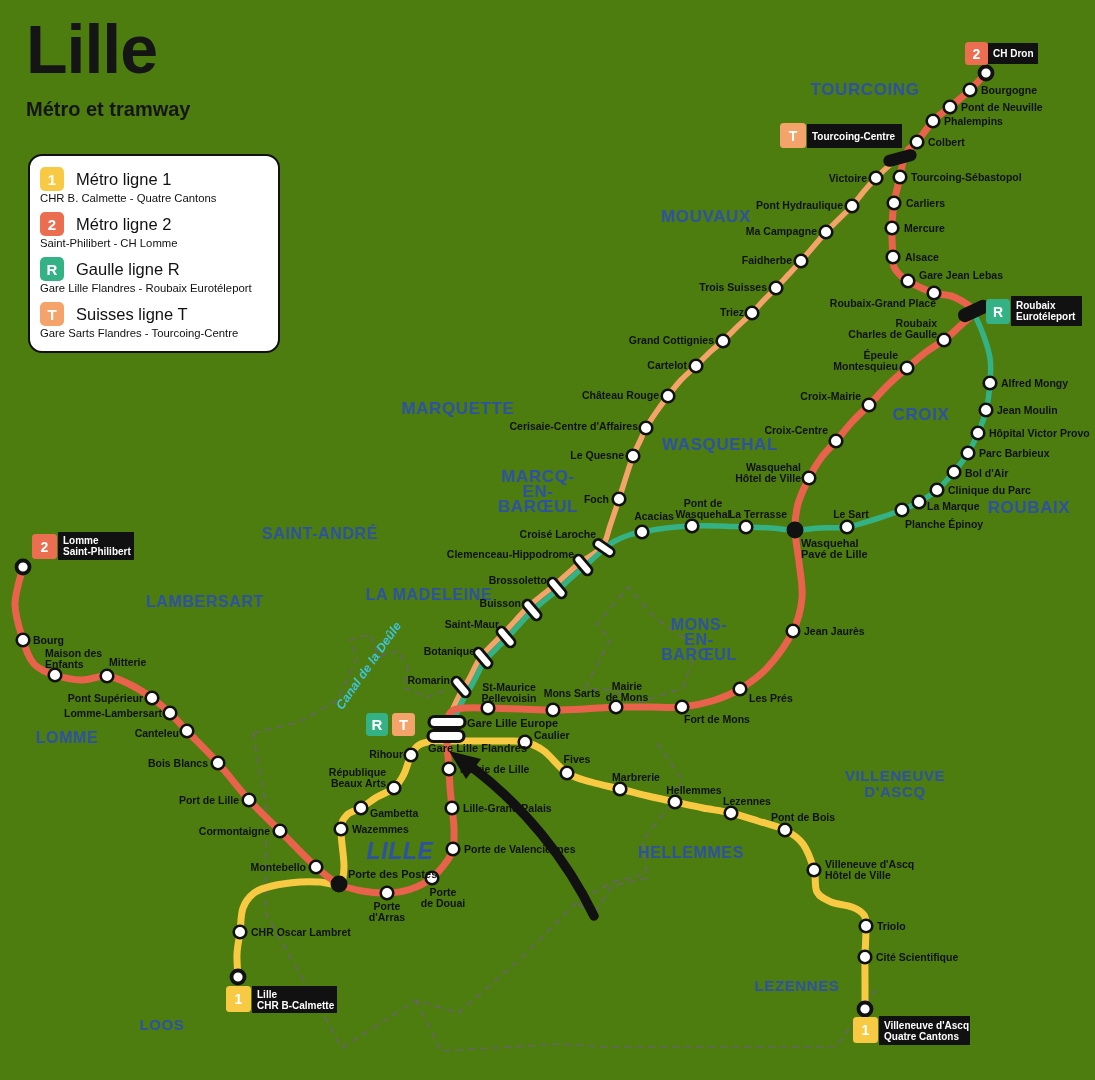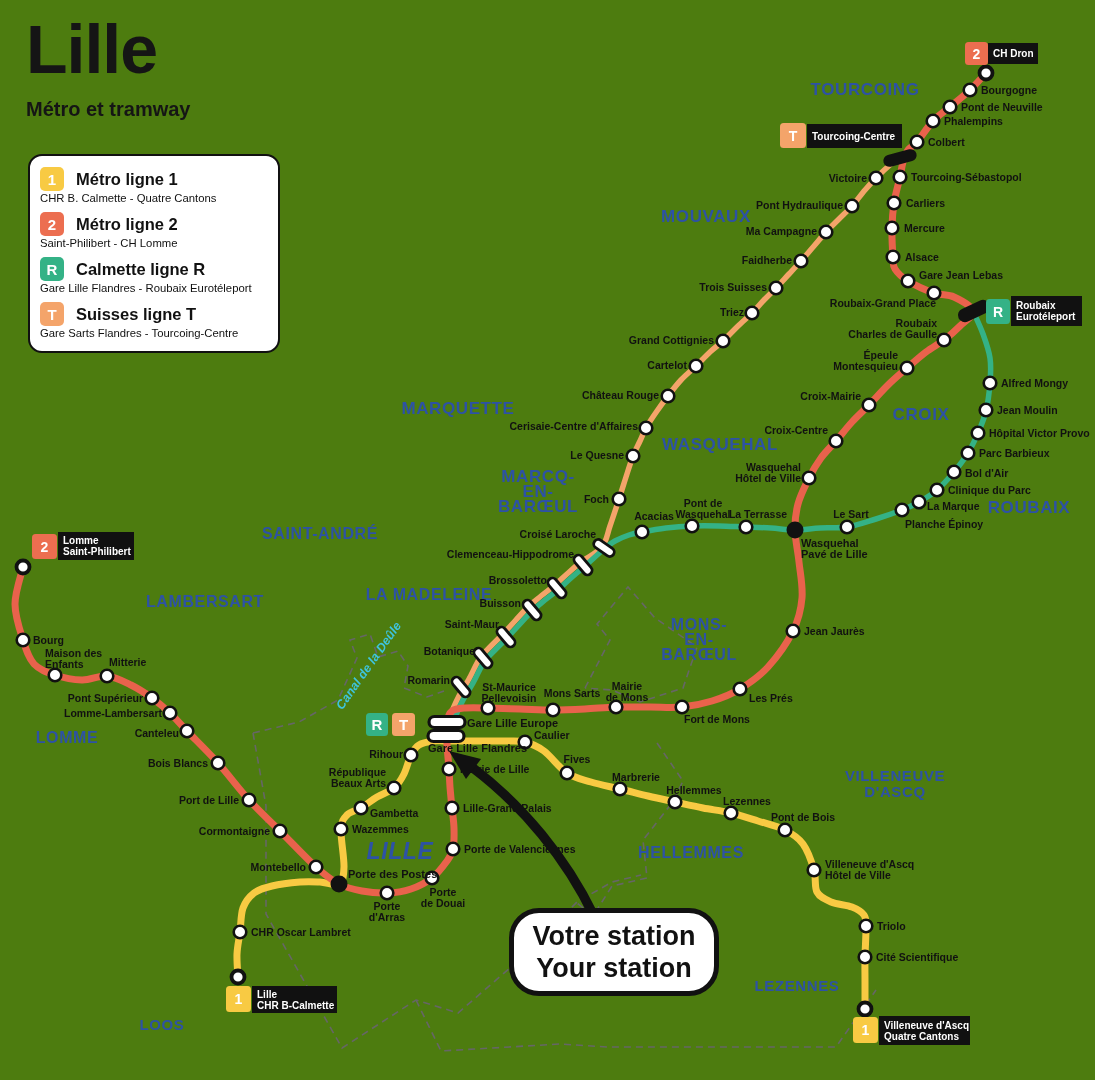--- a/index.html
+++ b/index.html
@@ -5,21 +5,21 @@
   html,body{margin:0;padding:0;background:#fff;}
   .canvas{position:relative;width:1095px;height:1080px;background:#4d7c0f;overflow:hidden;
           font-family:"Liberation Sans","DejaVu Sans",sans-serif;color:#111;}
   .map-title{position:absolute;left:26px;top:10px;font-size:68px;font-weight:bold;letter-spacing:-1px;color:#151515;}
   .map-subtitle{position:absolute;left:26px;top:98px;font-size:20px;font-weight:bold;color:#151515;}
   .legend{position:absolute;left:28px;top:154px;width:252px;border:2.5px solid #111;border-radius:14px;
           background:#fff;padding:10px 12px 4px 10px;box-sizing:border-box;}
   .legend-row{display:flex;align-items:center;gap:12px;margin-top:1px;}
   .legend-badge{width:24px;height:24px;border-radius:5px;color:#fff;font-weight:bold;font-size:15px;
           display:flex;align-items:center;justify-content:center;flex:0 0 auto;}
-  .legend-name{font-size:16.5px;font-weight:bold;}
+  .legend-name{font-size:16.5px;font-weight:normal;}
   .legend-route{font-size:11.3px;font-weight:400;margin:1px 0 8px 0;}
   .map-svg{position:absolute;left:0;top:0;}
   svg text{font-family:"Liberation Sans","DejaVu Sans",sans-serif;}
   .callout{position:absolute;left:509px;top:908px;width:200px;height:78px;border:5.5px solid #111;
           border-radius:30px;background:#fff;display:flex;flex-direction:column;align-items:center;
           justify-content:center;font-size:27px;font-weight:bold;line-height:1.2;}
 </style>
 </head>
 <body>
 
@@ -269,27 +269,23 @@
         <div class="legend-name">Métro ligne 1</div>
       </div>
       <div class="legend-route">CHR B. Calmette - Quatre Cantons</div>
       <div class="legend-row">
         <div class="legend-badge" style="background: rgb(236, 110, 80);">2</div>
         <div class="legend-name">Métro ligne 2</div>
       </div>
       <div class="legend-route">Saint-Philibert - CH Lomme</div>
       <div class="legend-row">
         <div class="legend-badge" style="background: rgb(52, 178, 134);">R</div>
-        <div class="legend-name">Calmette ligne R</div>
+        <div class="legend-name">Gaulle ligne R</div>
       </div>
       <div class="legend-route">Gare Lille Flandres - Roubaix Eurotéleport</div>
       <div class="legend-row">
         <div class="legend-badge" style="background: rgb(244, 164, 106);">T</div>
         <div class="legend-name">Suisses ligne T</div>
       </div>
       <div class="legend-route">Gare Sarts Flandres - Tourcoing-Centre</div>
     </div>
 
-  <div class="callout">
-    <span>Votre station</span>
-    <span>Your station</span>
-  </div>
 </div>
 
 </body></html>

